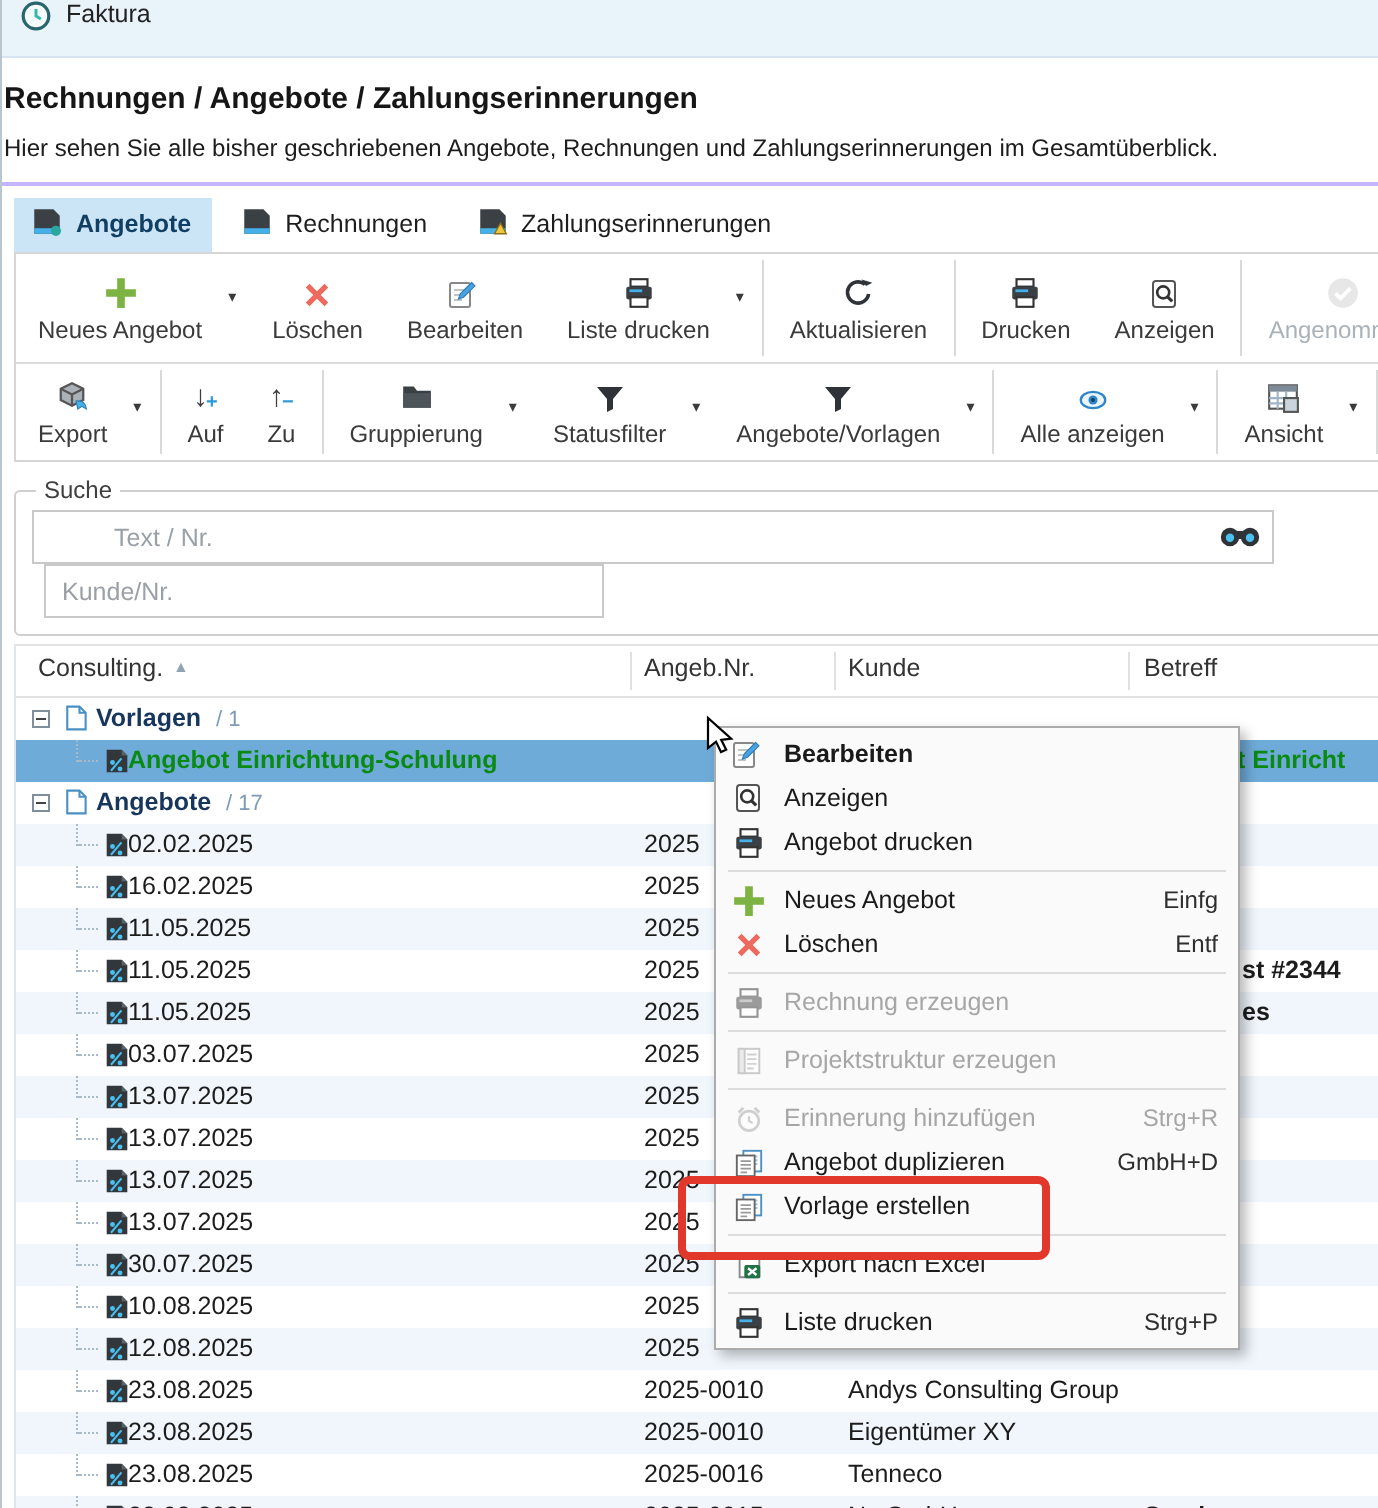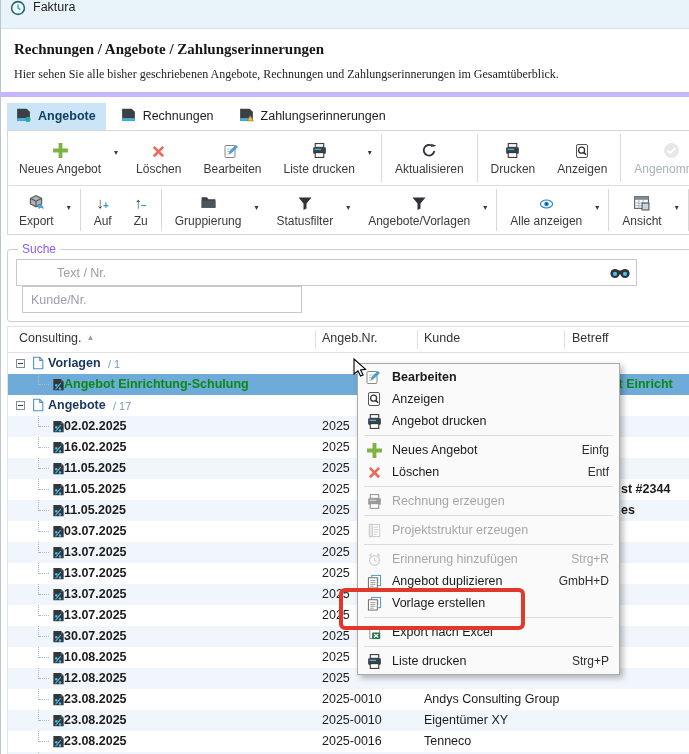--- a/index.html
+++ b/index.html
@@ -2,21 +2,21 @@
 <html><head>
 <meta charset="utf-8">
 <style>
   html,body{margin:0;padding:0;}
   body{width:689px;height:754px;overflow:hidden;position:relative;background:#fff;
        font-family:"Liberation Sans",sans-serif;border-left:1px solid #b9c6cf;box-sizing:border-box;}
   
   .titlebar{height:28px;background:#e9f3fa;border-bottom:1px solid #d7e5f0;display:flex;gap:7px;padding-left:9px;font-size:12.5px;color:#222;}
   .wicon{display:flex;}
   
-  .page-head{padding:9px 10px 10px 13px;border-bottom:5px solid #c4b5fd;font-family:Liberation Serif, serif;}
+  .page-head{padding:9px 10px 10px 1px;border-bottom:2px solid #c4b5fd;}
   .page-title{font-size:15px;font-weight:bold;color:#161616;margin:3px 0 9px;}
   .page-sub{font-size:12px;color:#1d1d1d;margin:0;}
   
   .tabs{display:flex;gap:6px;padding:6px 0 0 6px;height:27px;align-items:flex-end;}
   .tab{display:flex;align-items:center;gap:6px;padding:3px 10px 4px 8px;font-size:12.5px;color:#1d1d1d;cursor:default;}
   .tab.active{background:#cbe5f7;font-weight:bold;color:#113f63;}
   
   .toolbar{margin-left:6px;width:770px;border:1px solid #d6d6d6;background:#fff;}
   .tb-row{display:flex;align-items:stretch;height:54px;}
   .tb-row.second{border-top:1px solid #dcdcdc;height:48px;}
@@ -25,39 +25,39 @@
   .caret{position:absolute;right:7px;top:17px;font-size:8px;color:#3a3a3a;display:none;}
   .tbtn.dropdown .caret{display:block;}
   .tbtn.disabled{color:#a9b2b8;}
   .tbtn.disabled svg{opacity:.45;filter:grayscale(1);}
   .tsep{width:1px;background:#d9d9d9;margin:3px 2px;}
   .ic{height:19px;display:flex;align-items:flex-end;justify-content:center;}
   .arr{font-style:normal;font-weight:bold;font-size:15px;color:#3c4043;line-height:16px;}
   .sup{font-style:normal;font-weight:bold;font-size:10px;color:#2f9bd6;vertical-align:super;margin-left:-1px;}
   
   .search{margin:7px 0 2px 6px;width:770px;border:1px solid #cfcfcf;border-radius:3px;padding:3px 8px 8px;box-sizing:border-box;}
-  .search legend{font-size:12px;color:#8b5cf6;padding:0 4px;margin-left:2px;}
+  .search legend{font-size:12px;color:#404040;padding:0 4px;margin-left:2px;}
   .inwrap{position:relative;display:inline-block;}
   .search input{height:27px;border:1px solid #c9c9c9;font-size:12.5px;padding:0 8px;box-sizing:border-box;font-family:"Liberation Sans",sans-serif;color:#333;}
   .search input::placeholder{color:#9aa0a6;}
   #inp-text{width:621px;padding-right:30px;padding-left:40px;}
   #inp-kunde{width:280px;margin-left:6px;}
   .binoc{position:absolute;right:7px;top:7px;}
   
   .listwrap{margin-left:6px;border-left:1px solid #dfe7ee;margin-top:4px;}
   .grid-head{height:25px;border-top:1px solid #e2e2e2;border-bottom:1px solid #e2e2e2;position:relative;font-size:12.5px;color:#333;}
   .gh-cell{position:absolute;top:4px;white-space:nowrap;}
   .vline{position:absolute;top:3px;bottom:3px;width:1px;background:#e0e0e0;}
   .sort{font-size:8px;color:#8fa3b5;margin-left:5px;vertical-align:2px;}
   .rows{position:relative;}
   .row{height:21px;position:relative;font-size:12.5px;color:#1c1c1c;}
   .row:nth-child(even){background:#f0f6fc;}
   .row.selected{background:#6fabd9;}
   .row .cell{position:absolute;top:3px;white-space:nowrap;}
-  .row .c1{left:56px;font-weight:bold;}
+  .row .c1{left:56px;}
   .row .c2{left:314px;width:96px;overflow:hidden;}
   .row .c3{left:416px;width:142px;overflow:hidden;}
   .row .c4{left:564px;width:119px;overflow:hidden;}
   .row.bold4 .c4{font-weight:bold;}
   .row.frag4 .c4{padding-left:49px;box-sizing:border-box;}
   .row.green .c1,.row.green .c4{color:#0a8a12;font-weight:bold;}
   .row .doc{position:absolute;left:43px;top:3px;}
   .row.item::before,.row.footer::before{content:"";position:absolute;left:30px;top:0;bottom:10px;border-left:1px dotted #a9bac7;}
   .row.item::after,.row.footer::after{content:"";position:absolute;left:31px;width:10px;top:10px;border-top:1px dotted #a9bac7;}
   .row.group .exp{position:absolute;left:8px;top:6px;width:9px;height:9px;border:1px solid #7f8f9c;background:#fff;box-sizing:border-box;}

